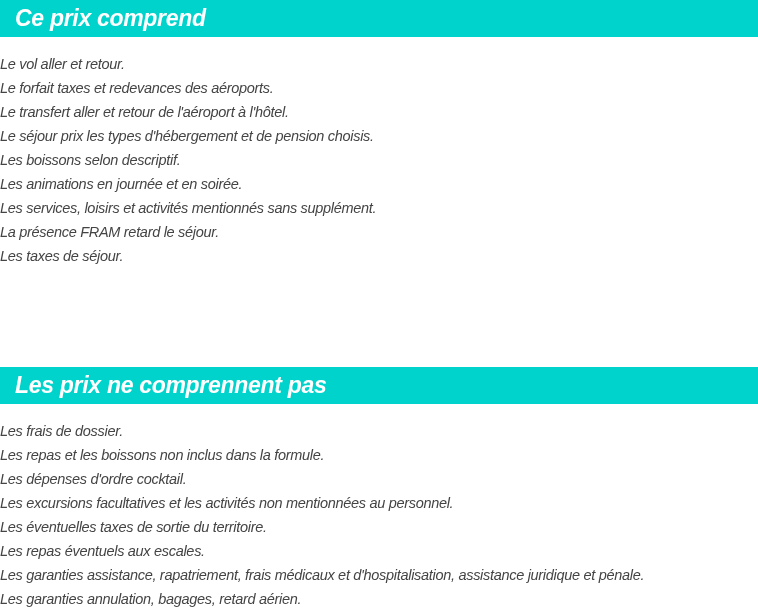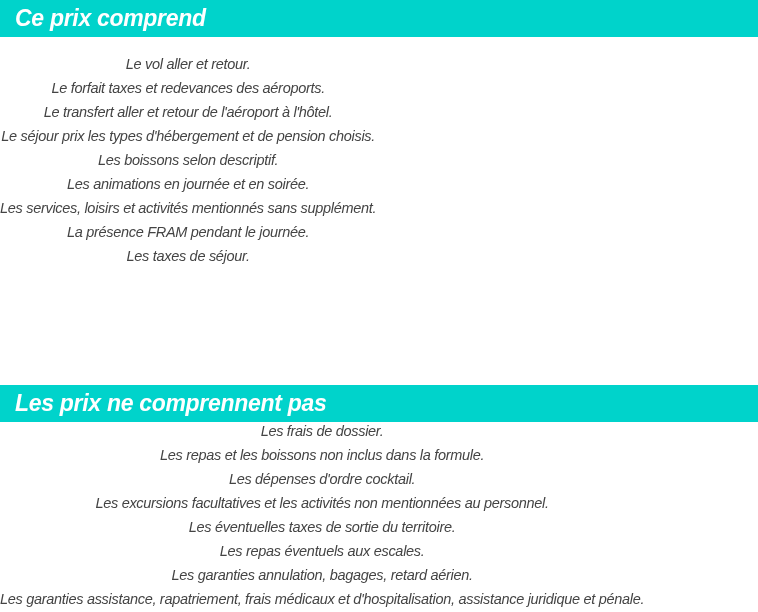--- a/index.html
+++ b/index.html
@@ -4,50 +4,50 @@
   <style>
     html, body { margin: 0; padding: 0; background: #ffffff; }
     body { width: 758px; height: 612px; overflow: hidden; position: relative; font-family: "Liberation Sans", sans-serif; }
     .section-header {
       position: absolute; left: 0; width: 758px; height: 37px;
       background: #00d3cb; color: #ffffff;
       font-style: italic; font-weight: bold; font-size: 23px;
       line-height: 37px; padding-left: 15px; box-sizing: border-box;
       letter-spacing: -0.3px;
     }
-    .list { position: absolute; left: 0; margin: 0; padding: 0; list-style: none; text-align: center; }
+    .list { position: absolute; left: 0; margin: 0; padding: 0; list-style: none; }
     .list li {
       font-style: italic; font-size: 14.5px; color: #444444;
       height: 24px; line-height: 24px; white-space: nowrap;
       letter-spacing: -0.3px;
     }
     #h1 { top: 0; }
     #list1 { top: 52px; }
-    #h2 { top: 385px; }
+    #h2 { top: 367px; }
     #list2 { top: 419px; }
   </style>
 </head>
 <body>
 
 <div id="h1" class="section-header">Ce prix comprend</div>
 <ul id="list1" class="list">
   <li>Le vol aller et retour.</li>
   <li>Le forfait taxes et redevances des aéroports.</li>
   <li>Le transfert aller et retour de l'aéroport à l'hôtel.</li>
   <li>Le séjour prix les types d'hébergement et de pension choisis.</li>
   <li>Les boissons selon descriptif.</li>
   <li>Les animations en journée et en soirée.</li>
   <li>Les services, loisirs et activités mentionnés sans supplément.</li>
-  <li>La présence FRAM pendant le journée.</li>
+  <li>La présence FRAM retard le séjour.</li>
   <li>Les taxes de séjour.</li>
 </ul>
 
 <div id="h2" class="section-header">Les prix ne comprennent pas</div>
 <ul id="list2" class="list">
   <li>Les frais de dossier.</li>
   <li>Les repas et les boissons non inclus dans la formule.</li>
   <li>Les dépenses d'ordre cocktail.</li>
   <li>Les excursions facultatives et les activités non mentionnées au personnel.</li>
   <li>Les éventuelles taxes de sortie du territoire.</li>
   <li>Les repas éventuels aux escales.</li>
+  <li>Les garanties assistance, rapatriement, frais médicaux et d'hospitalisation, assistance juridique et pénale.</li>
   <li>Les garanties annulation, bagages, retard aérien.</li>
-  <li>Les garanties assistance, rapatriement, frais médicaux et d'hospitalisation, assistance juridique et pénale.</li>
 </ul>
 
 </body></html>

